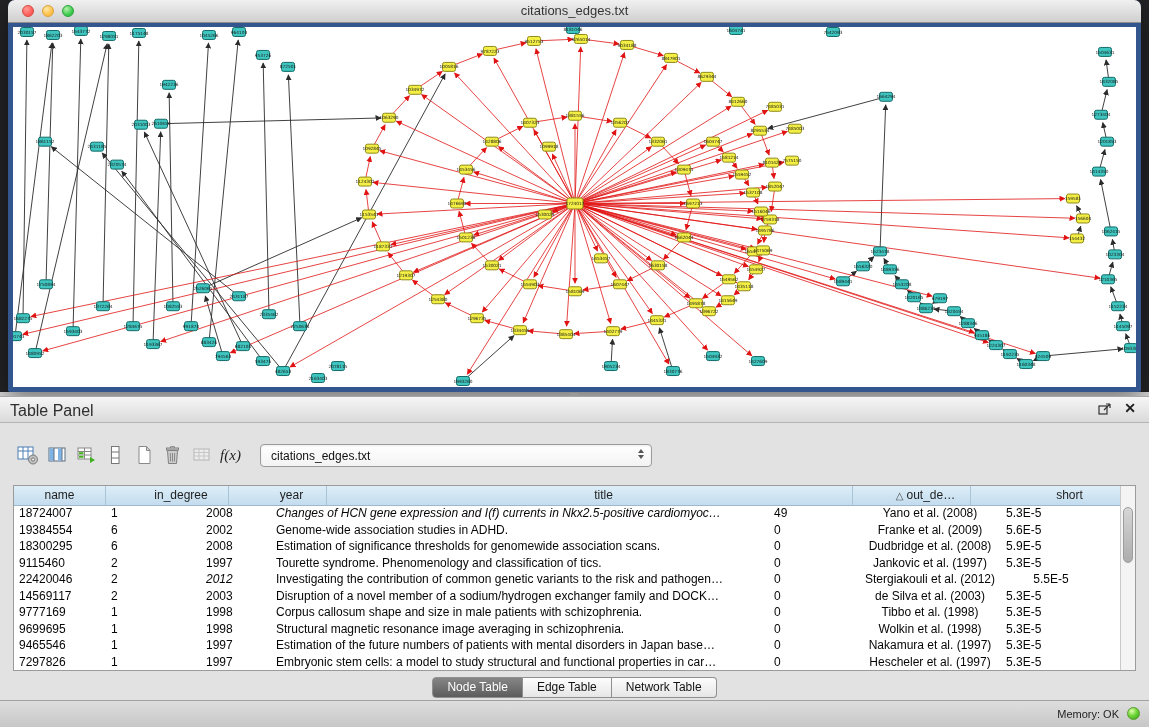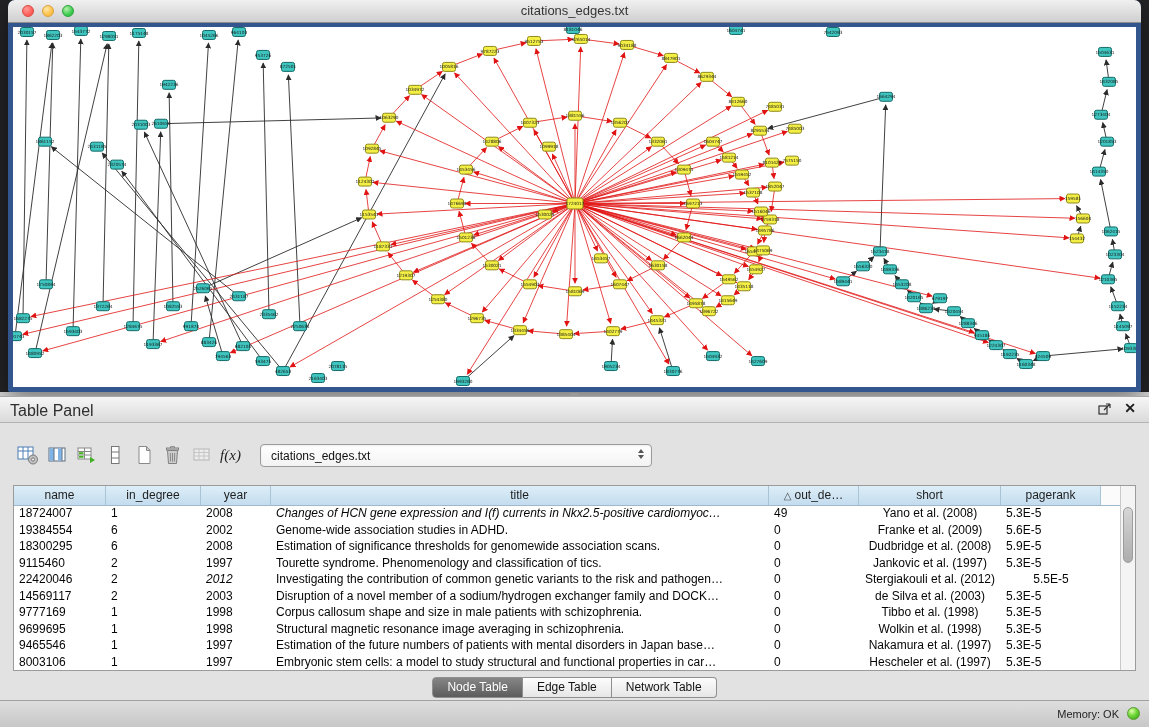--- a/index.html
+++ b/index.html
@@ -42,21 +42,21 @@
   .fx-label{font-family:"Liberation Serif",serif;font-style:italic;font-size:15px;color:#1e1e1e;}
   .combo{margin-left:14px;width:392px;height:23px;background:linear-gradient(#ffffff,#f3f3f3);
          border:1px solid #9b9b9b;border-radius:4px;position:relative;font-size:12px;line-height:22px;
          padding-left:10px;box-sizing:border-box;color:#111;box-shadow:inset 0 1px 2px rgba(0,0,0,.08);cursor:pointer;}
   .combo-arrows{position:absolute;right:7px;top:4px;display:flex;flex-direction:column;gap:2px;}
   .tri-up{width:0;height:0;border-left:3.5px solid transparent;border-right:3.5px solid transparent;border-bottom:4.5px solid #555;}
   .tri-dn{width:0;height:0;border-left:3.5px solid transparent;border-right:3.5px solid transparent;border-top:4.5px solid #555;}
 
   .table-wrap{position:absolute;left:13px;top:88px;width:1123px;height:186px;background:#fff;
               border:1px solid #9b9b9b;box-sizing:border-box;overflow:hidden;}
-  .thead{display:flex;height:19px;background:linear-gradient(#ddeef8,#c3dcee);border-bottom:1px solid #9db9cb;}
+  .thead{display:flex;height:19px;background:linear-gradient(#ddeef8,#c3dcee);border-bottom:1px solid #9db9cb;gap:28px;}
   .th{box-sizing:border-box;border-right:1px solid #a8c4d6;font-size:12px;color:#1e1e1e;
       text-align:center;line-height:18px;flex:0 0 auto;overflow:hidden;white-space:nowrap;cursor:pointer;}
   .th.filler{background:#fbfbfb;border-right:none;flex:1 1 auto;}
   .th .sort{margin-right:3px;font-size:10px;color:#4a4a4a;}
   .tbody{position:absolute;left:0;top:19px;right:15px;bottom:0;}
   .tr{display:flex;height:16.5px;cursor:default;}
   .td{box-sizing:border-box;font-size:12px;color:#060606;line-height:16.5px;padding:0 5px;
       white-space:nowrap;overflow:hidden;flex:0 0 auto;}
   .vscroll{position:absolute;right:0;top:0;width:15px;height:100%;background:#f4f4f4;border-left:1px solid #c9c9c9;box-sizing:border-box;cursor:pointer;}
   .vthumb{position:absolute;left:2px;top:21px;width:10px;height:56px;border-radius:5px;
@@ -743,21 +743,21 @@
         <div class="tr">
           <div class="td" style="width: 92px; text-align: left;">9465546</div>
           <div class="td" style="width: 95px; text-align: left;">1</div>
           <div class="td" style="width: 70px; text-align: left;">1997</div>
           <div class="td" style="width: 498px; text-align: left;">Estimation of the future numbers of patients with mental disorders in Japan base…</div>
           <div class="td" style="width: 90px; text-align: left;">0</div>
           <div class="td" style="width: 142px; text-align: center;">Nakamura et al. (1997)</div>
           <div class="td" style="width: 100px; text-align: left;">5.3E-5</div>
         </div>
         <div class="tr">
-          <div class="td" style="width: 92px; text-align: left;">8003106</div>
+          <div class="td" style="width: 92px; text-align: left;">7297826</div>
           <div class="td" style="width: 95px; text-align: left;">1</div>
           <div class="td" style="width: 70px; text-align: left;">1997</div>
           <div class="td" style="width: 498px; text-align: left;">Embryonic stem cells: a model to study structural and functional properties in car…</div>
           <div class="td" style="width: 90px; text-align: left;">0</div>
           <div class="td" style="width: 142px; text-align: center;">Hescheler et al. (1997)</div>
           <div class="td" style="width: 100px; text-align: left;">5.3E-5</div>
         </div>
       </div>
     <div class="vscroll">
       <div class="vthumb"></div>

